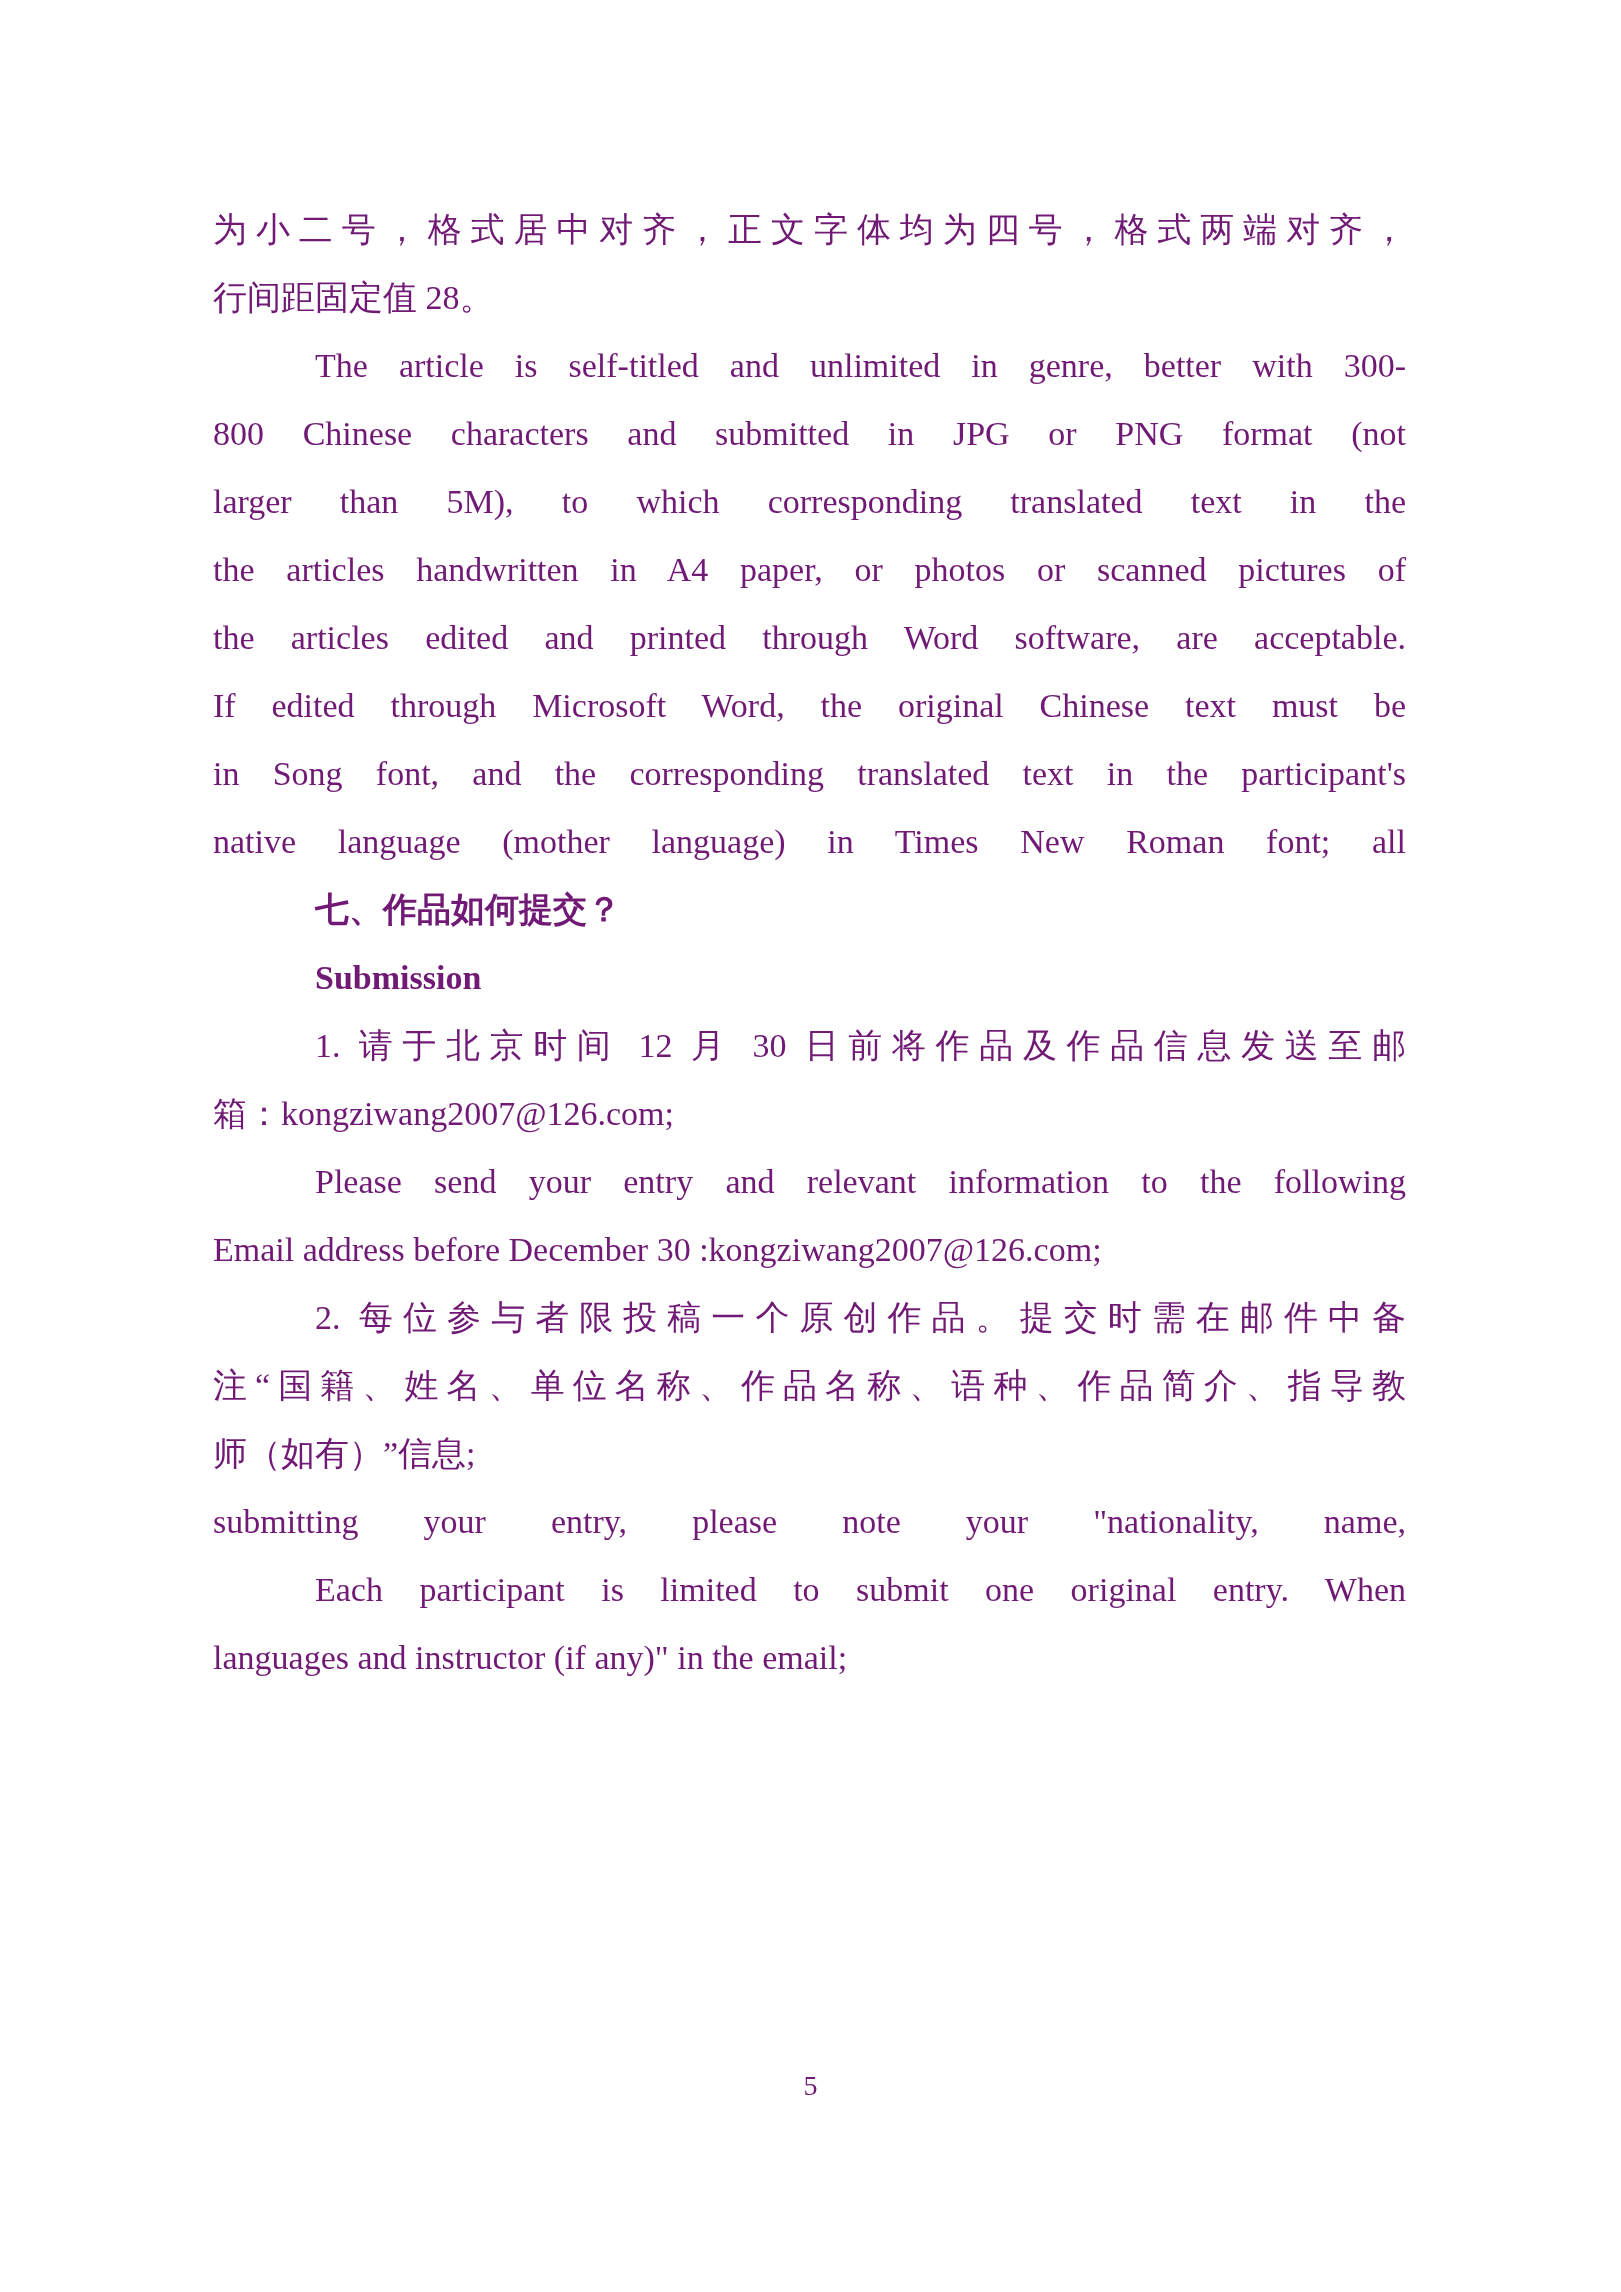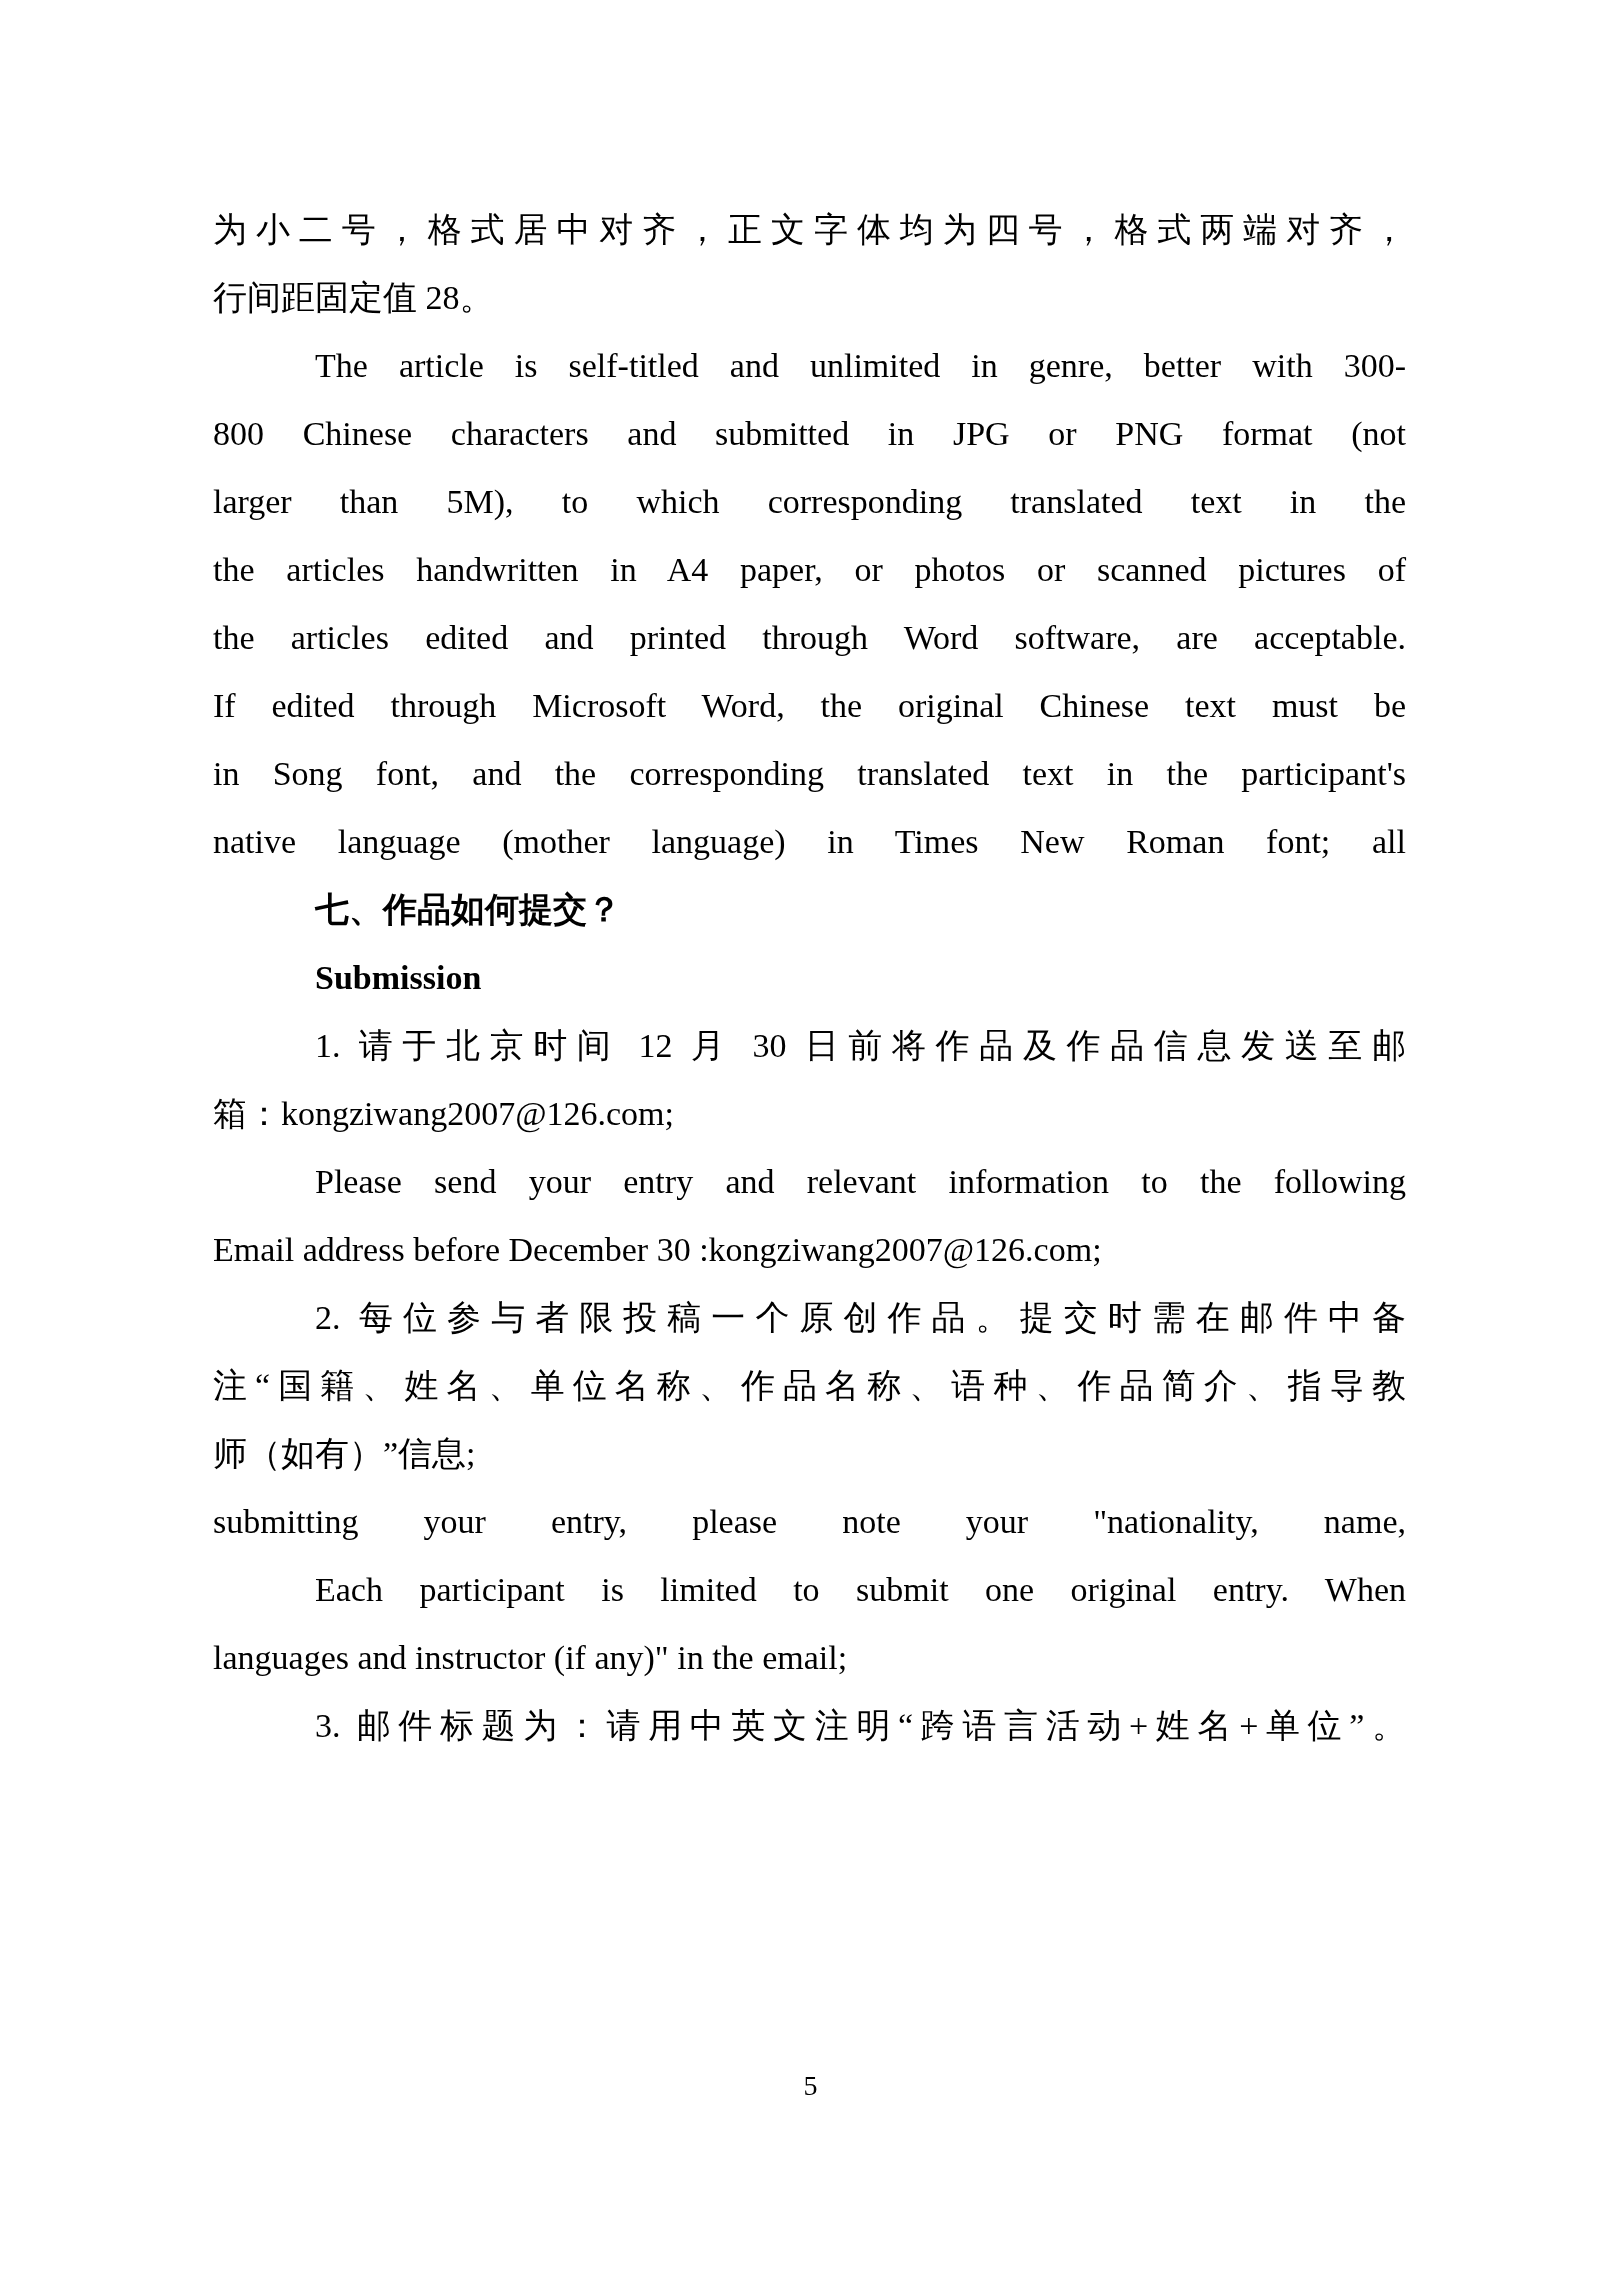--- a/index.html
+++ b/index.html
@@ -2,21 +2,21 @@
 <html><head>
 <meta charset="utf-8">
 <style>
   html, body { margin: 0; padding: 0; background: #e8e8e8; }
   .page {
     position: relative;
     width: 1621px;
     height: 2293px;
     margin: 0 auto;
     background: #ffffff;
-    color: #000000;
+    color: #701a75;
     font-family: "Liberation Serif", "DejaVu Serif", serif;
     font-size: 34px;
     line-height: 68px;
     box-sizing: border-box;
     padding: 196px 215px 16px 213px;
     overflow: hidden;
   }
   .line {
     text-align: justify;
     text-align-last: justify;
@@ -54,17 +54,16 @@
   <div class="line indent">1. 请于北京时间 12 月 30 日前将作品及作品信息发送至邮</div>
   <div class="line last">箱：kongziwang2007@126.com;</div>
   <div class="line indent">Please send your entry and relevant information to the following</div>
   <div class="line last">Email address before December 30 :kongziwang2007@126.com;</div>
   <div class="line indent">2. 每位参与者限投稿一个原创作品。提交时需在邮件中备</div>
   <div class="line">注“国籍、姓名、单位名称、作品名称、语种、作品简介、指导教</div>
   <div class="line last">师（如有）”信息;</div>
   <div class="line">submitting your entry, please note your "nationality, name,</div>
   <div class="line indent">Each participant is limited to submit one original entry. When</div>
   <div class="line last">languages and instructor (if any)" in the email;</div>
-  <div class="line indent">3. 邮件标题为：请用中英文注明“跨语言活动+姓名+单位”。</div>
 
   <div class="pagenum">5</div>
 </div>
 
 
 </body></html>

